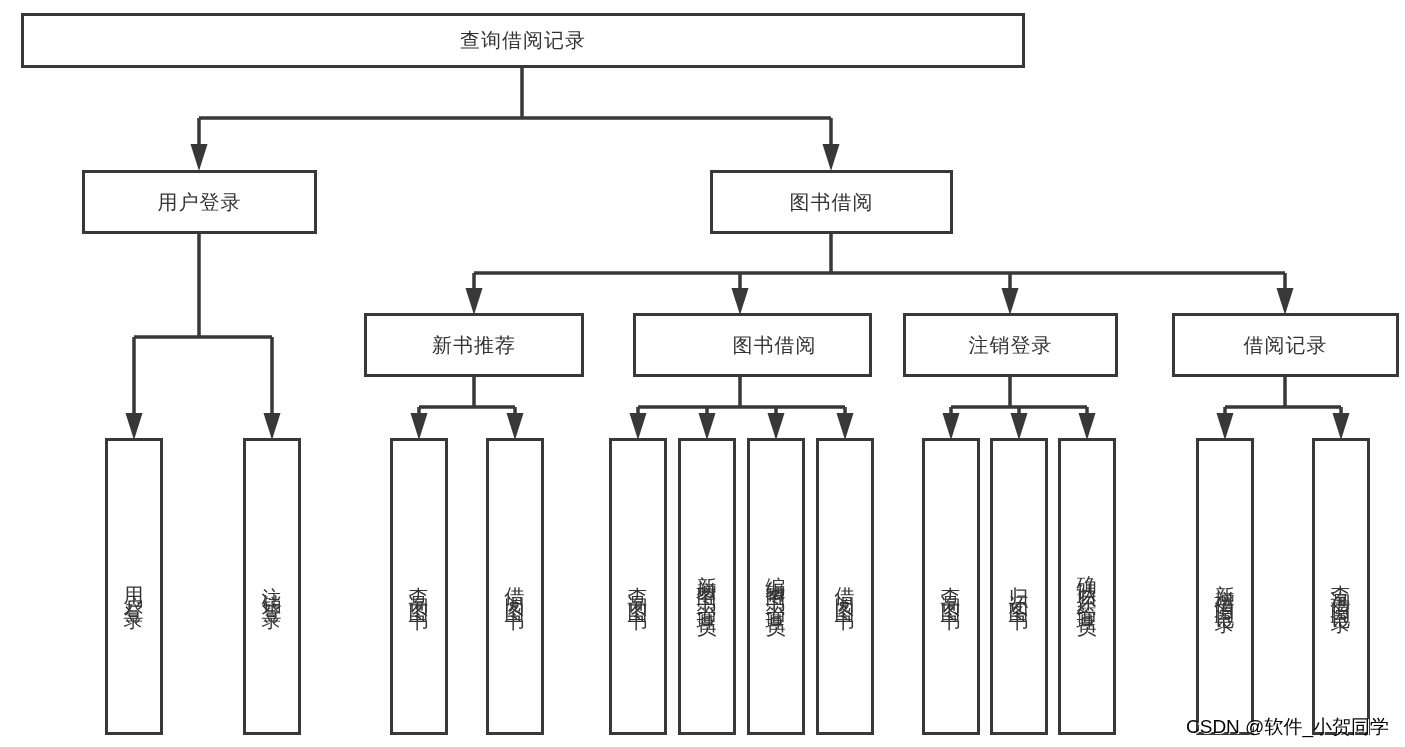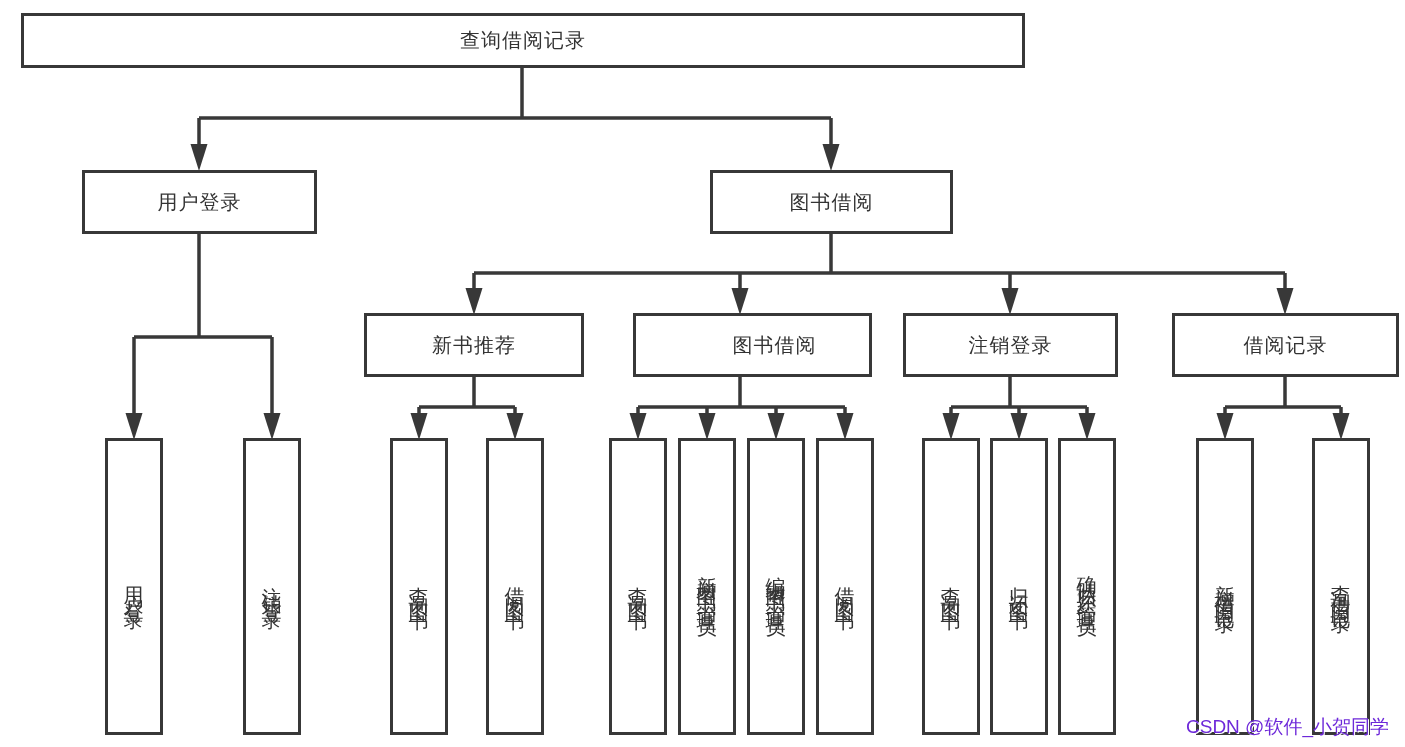--- a/index.html
+++ b/index.html
@@ -40,21 +40,21 @@
     letter-spacing: 8px;
     line-height: 1;
     white-space: nowrap;
   }
   .leaf-long .v-label { letter-spacing: 6px; }
   .watermark {
     position: absolute;
     left: 1186px;
     top: 714px;
     font-size: 19px;
-    color: #6d28d9;
+    color: #000000;
     text-shadow: 1px 1px 0 #ffffff;
     white-space: nowrap;
     z-index: 3;
   }
 </style>
 </head>
 <body>
 
 <div class="canvas">
 

